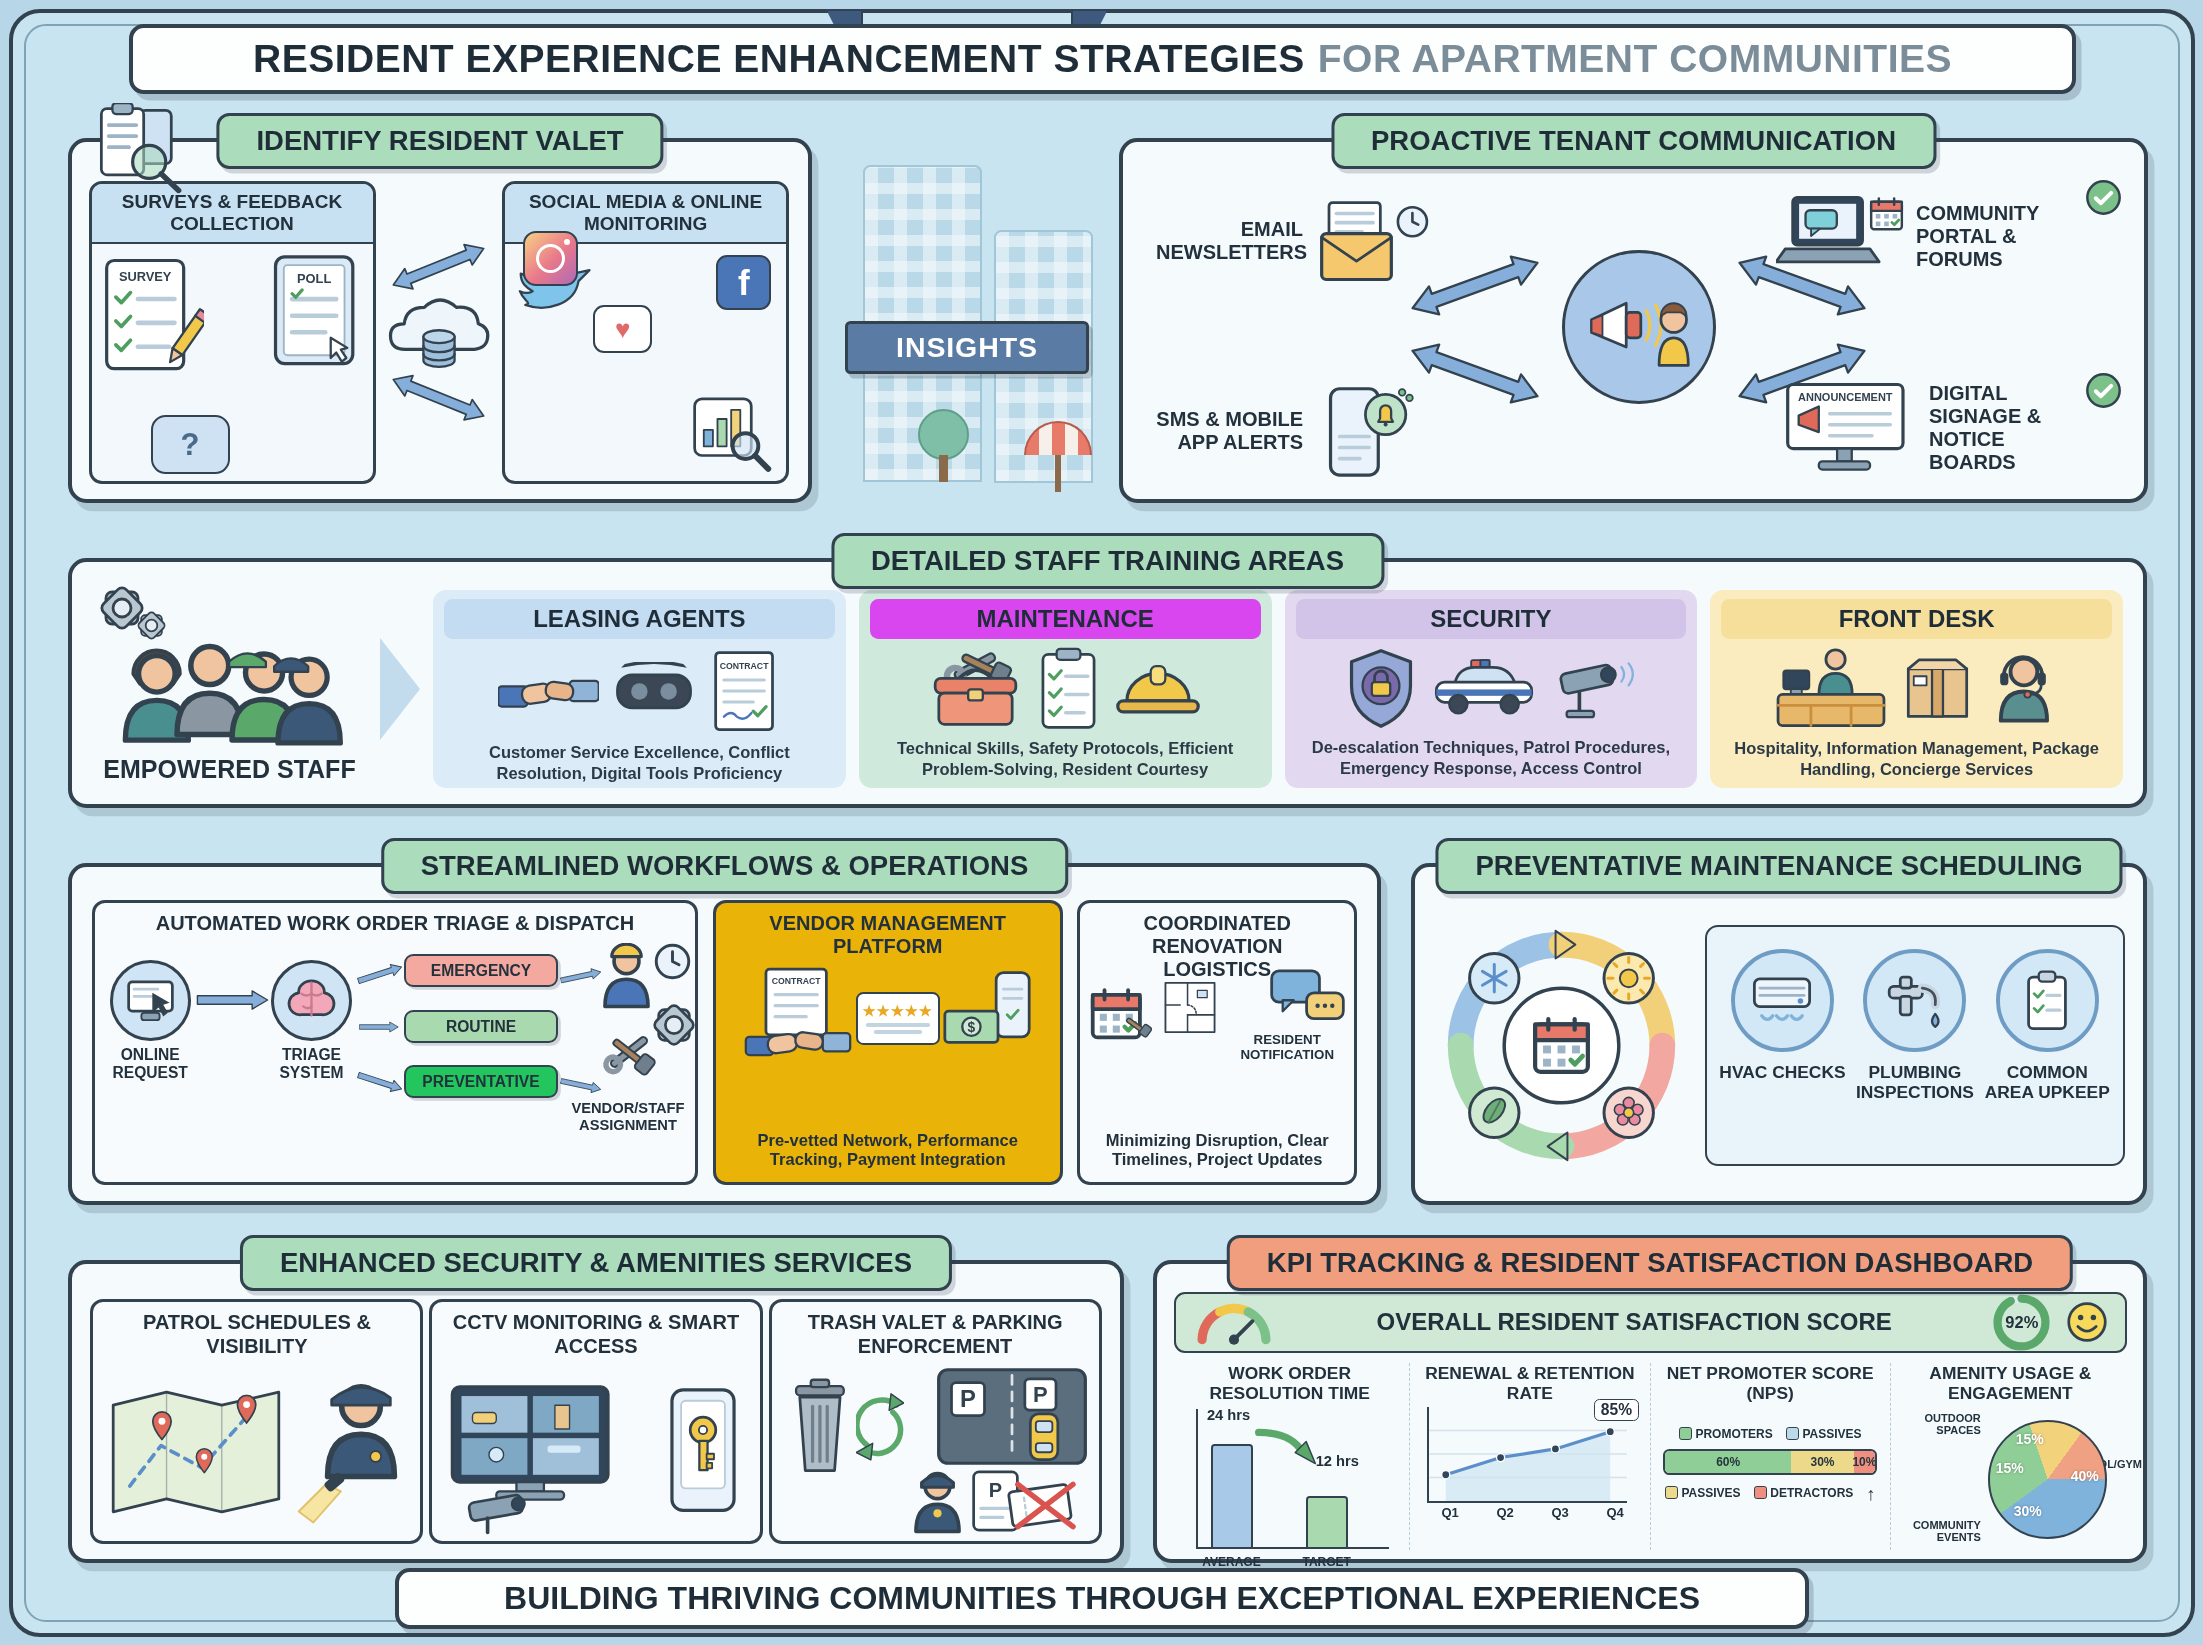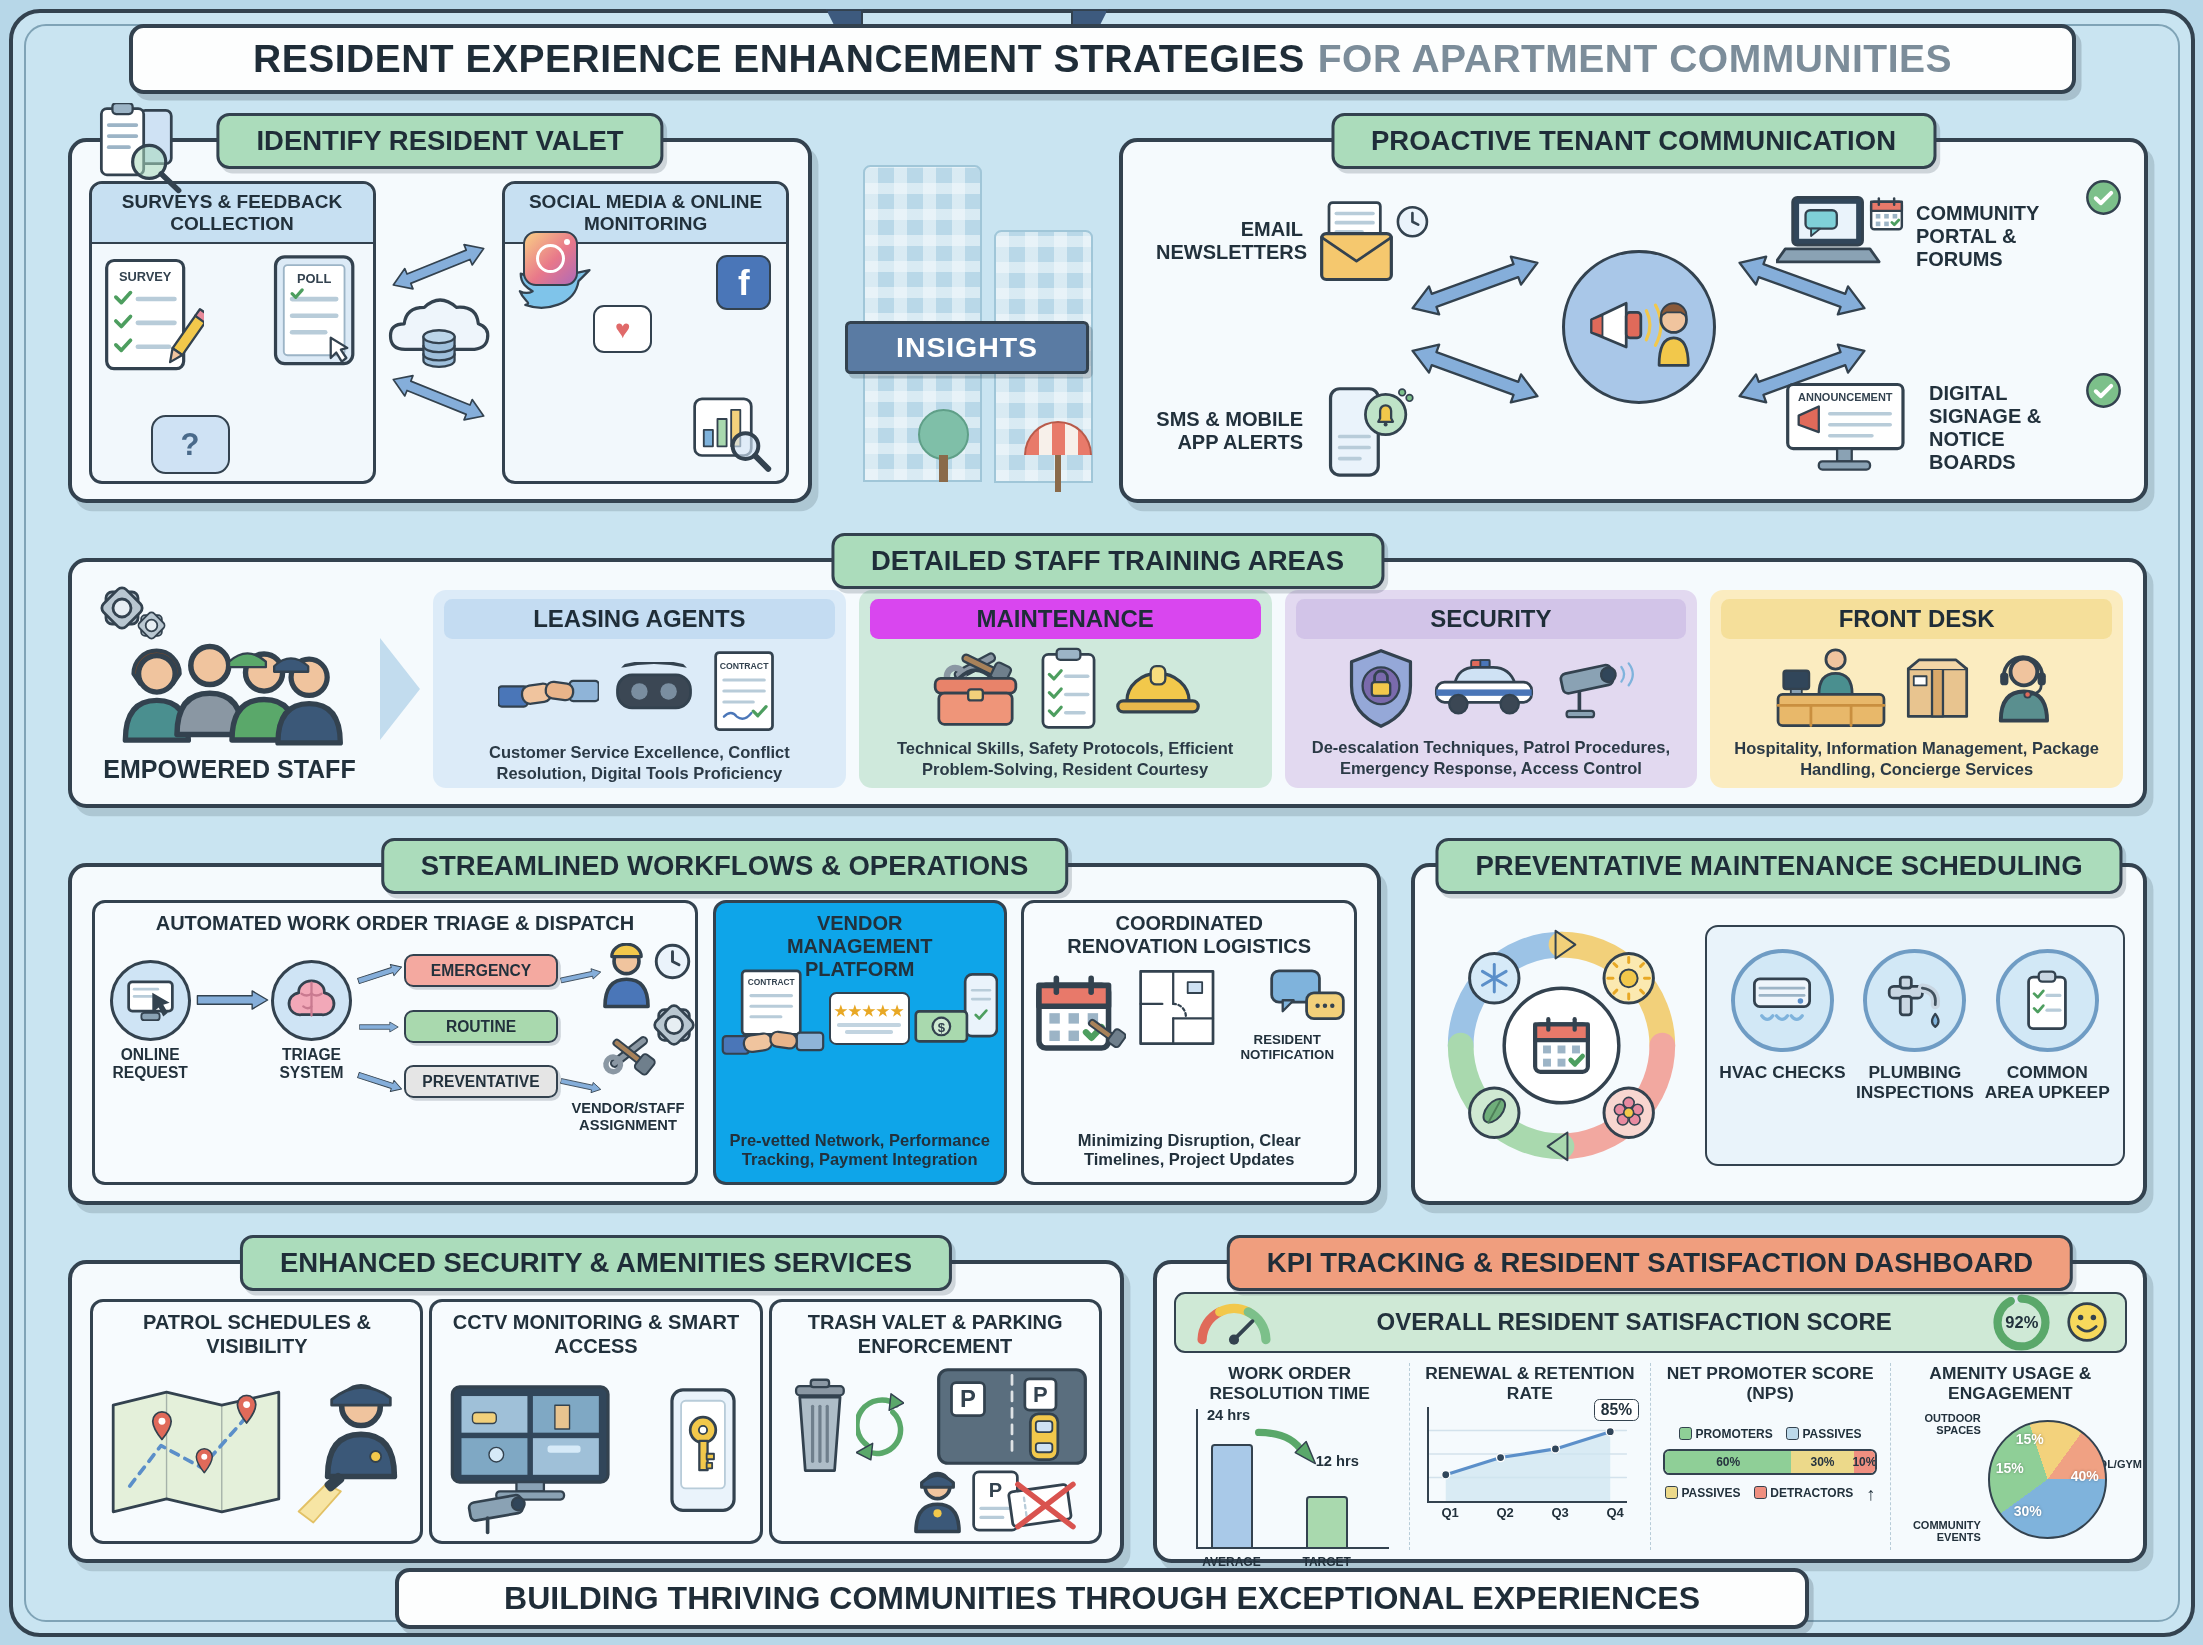--- a/index.html
+++ b/index.html
@@ -561,21 +561,21 @@
         </svg>
       <svg class="abs" style="left:264px;top:114px" width="40" height="20" viewBox="0 0 44 22">
           <use href="#sym-sarrow"></use>
         </svg>
       <svg class="abs" style="left:261px;top:169px;transform:rotate(18deg)" width="48" height="20" viewBox="0 0 52 22">
           <use href="#sym-sarrow"></use>
         </svg>
 
       <div class="branch-pill" style="left:309px;top:51px;background:#f4a9a0">EMERGENCY</div>
       <div class="branch-pill" style="left:309px;top:107px;background:#a9d9ae">ROUTINE</div>
-      <div class="branch-pill" style="left:309px;top:162px;background:#e5e5e5">PREVENTATIVE</div>
+      <div class="branch-pill" style="left:309px;top:162px;background:#22c55e">PREVENTATIVE</div>
 
       <svg class="abs" style="left:465px;top:64px;transform:rotate(-12deg)" width="42" height="18.4" viewBox="0 0 46 20">
           <use href="#sym-sarrow"></use>
         </svg>
       <svg class="abs" style="left:465px;top:173px;transform:rotate(12deg)" width="42" height="18.4" viewBox="0 0 46 20">
           <use href="#sym-sarrow"></use>
         </svg>
 
       <svg class="abs" style="left:503px;top:40px" width="57" height="68" viewBox="0 0 24 30">
         <use href="#sym-person" style="color:#4a76b8"></use>
@@ -593,21 +593,21 @@
             <circle cx="12" cy="34" r="8" fill="none" stroke="#8a97a3" stroke-width="6"></circle>
           </g>
         <g transform="rotate(38 34 34)">
             <rect x="14" y="31" width="42" height="7" rx="3" fill="#a8825a" stroke="#33424f" stroke-width="2.2"></rect>
             <rect x="48" y="24" width="16" height="20" rx="4" fill="#6f7f8c" stroke="#33424f" stroke-width="2.2"></rect>
           </g>
       </svg>
       <div class="lbl abs" style="left:467px;top:197px;width:132px;font-size:14.7px">VENDOR/STAFF ASSIGNMENT</div>
     </div>
 
-    <div class="wf-box" style="width:294px;background:#0ea5e9">
+    <div class="wf-box" style="width:350px;background:#eab308">
       <div class="wf-title" style="padding:9.2px 27.5px 0">VENDOR MANAGEMENT PLATFORM</div>
       <div class="abs" style="left:5.5px;right:5.5px;top:61px;height:108px;display:flex;align-items:center;justify-content:center;gap:3.7px">
         <svg width="108" height="103" viewBox="0 0 118 112">
           <rect x="24" y="2" width="66" height="72" rx="4" fill="#fff" stroke="#33424f" stroke-width="3"></rect>
           <text x="57" y="18" font-size="9.5" text-anchor="middle">CONTRACT</text>
           <g stroke="#b8ccd9" stroke-width="3.5">
               <line x1="34" y1="30" x2="80" y2="30"></line>
               <line x1="34" y1="42" x2="80" y2="42"></line>
               <line x1="34" y1="54" x2="68" y2="54"></line>
             </g>

